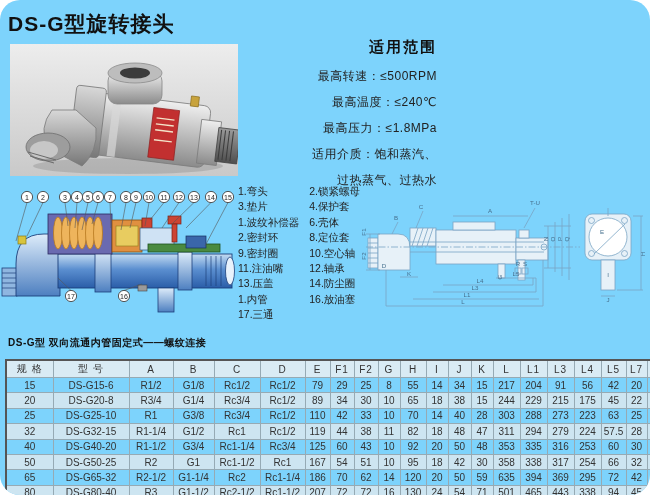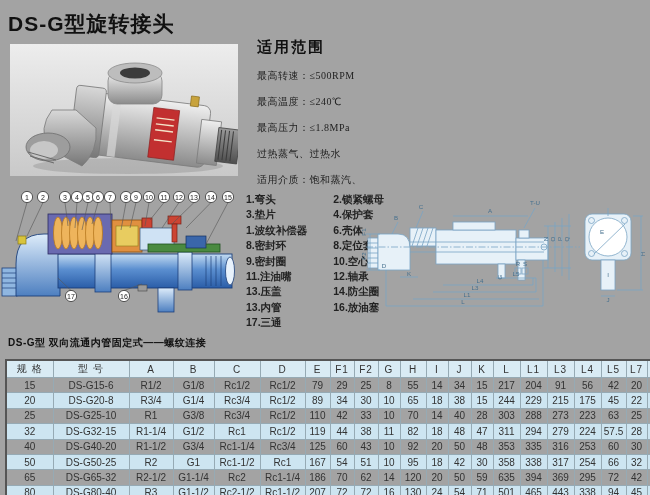--- a/index.html
+++ b/index.html
@@ -1,32 +1,32 @@
 <!DOCTYPE html>
 <html><head>
 <meta charset="utf-8">
 <style>
   html,body{margin:0;padding:0;background:#ffffff;}
   body{font-family:"Liberation Sans","DejaVu Sans",sans-serif;color:#222;}
-  #page{position:relative;width:650px;height:495px;background:#a3a3a3;overflow:hidden;}
+  #page{position:relative;width:650px;height:495px;background:#7dd3fc;overflow:hidden;border-radius:20px;}
 
   
   .main-title{position:absolute;left:8px;top:10px;font-size:21px;font-weight:bold;letter-spacing:1px;color:#111;}
 
   
   .photo{position:absolute;left:10px;top:44px;width:228px;height:132px;}
 
   
-  .specs{position:absolute;left:257px;top:38px;width:180px;}
+  .specs{position:absolute;left:257px;top:38px;width:180px;text-align:right;}
   .specs .head{font-size:15px;font-weight:bold;letter-spacing:2px;margin-bottom:6px;color:#111;}
-  .specs .line{font-size:10px;line-height:26px;color:#222;letter-spacing:.5px;white-space:nowrap;font-family:Liberation Serif, serif;}
+  .specs .line{font-size:12px;line-height:26px;color:#222;letter-spacing:.5px;white-space:nowrap;}
 
   
   .parts{position:absolute;left:238px;top:184px;width:165px;display:flex;gap:8px;}
-  .parts ul{list-style:none;margin:8px;padding:0;font-weight:bold;}
+  .parts ul{list-style:none;margin:0;padding:0;}
   .parts li{font-size:10.5px;line-height:15.4px;color:#222;white-space:nowrap;}
   .parts .c2 li{padding-left:2px;}
 
   
   .xsec{position:absolute;left:0px;top:184px;width:236px;height:132px;}
   .dimdraw{position:absolute;left:358px;top:186px;width:292px;height:148px;}
 
   
   .tbl-title{position:absolute;left:8px;top:336px;font-size:10px;font-weight:bold;color:#111;letter-spacing:.5px;}
   table.spec{position:absolute;left:5px;top:359px;width:641px;border-collapse:collapse;table-layout:fixed;
@@ -101,22 +101,22 @@
         </g>
     </g>
   </svg>
 
   <div class="specs">
     <div class="head">适用范围</div>
     <div id="spec-lines">
         <div class="line">最高转速：≤500RPM</div>
         <div class="line">最高温度：≤240℃</div>
         <div class="line">最高压力：≤1.8MPa</div>
+        <div class="line">适用介质：饱和蒸汽、</div>
         <div class="line">过热蒸气、过热水</div>
-        <div class="line">适用介质：饱和蒸汽、</div>
       </div>
   </div>
 
   <svg class="xsec" id="xsec" viewBox="0 0 236 132">
     <defs>
       <linearGradient id="gPipe" x1="0" y1="0" x2="0" y2="1">
         <stop offset="0" stop-color="#c4dcf2"></stop>
           <stop offset=".45" stop-color="#5b8fd0"></stop>
           <stop offset="1" stop-color="#2a5da8"></stop>
       </linearGradient>
@@ -225,25 +225,25 @@
         <circle cx="124" cy="112" r="5.6" fill="#fff" stroke="#444" stroke-width="0.9"></circle>
         <text x="124" y="114.6" font-size="7" text-anchor="middle" fill="#222">16</text>
       </g>
   </svg>
 
   <div class="parts">
     <ul class="c1" id="parts-c1">
         <li>1.弯头</li>
         <li>3.垫片</li>
         <li>1.波纹补偿器</li>
-        <li>8.密封环</li>
+        <li>2.密封环</li>
         <li>9.密封圈</li>
         <li>11.注油嘴</li>
         <li>13.压盖</li>
-        <li>13.内管</li>
+        <li>1.内管</li>
         <li>17.三通</li>
       </ul>
     <ul class="c2" id="parts-c2">
         <li>2.锁紧螺母</li>
         <li>4.保护套</li>
         <li>6.壳体</li>
         <li>8.定位套</li>
         <li>10.空心轴</li>
         <li>12.轴承</li>
         <li>14.防尘圈</li>

